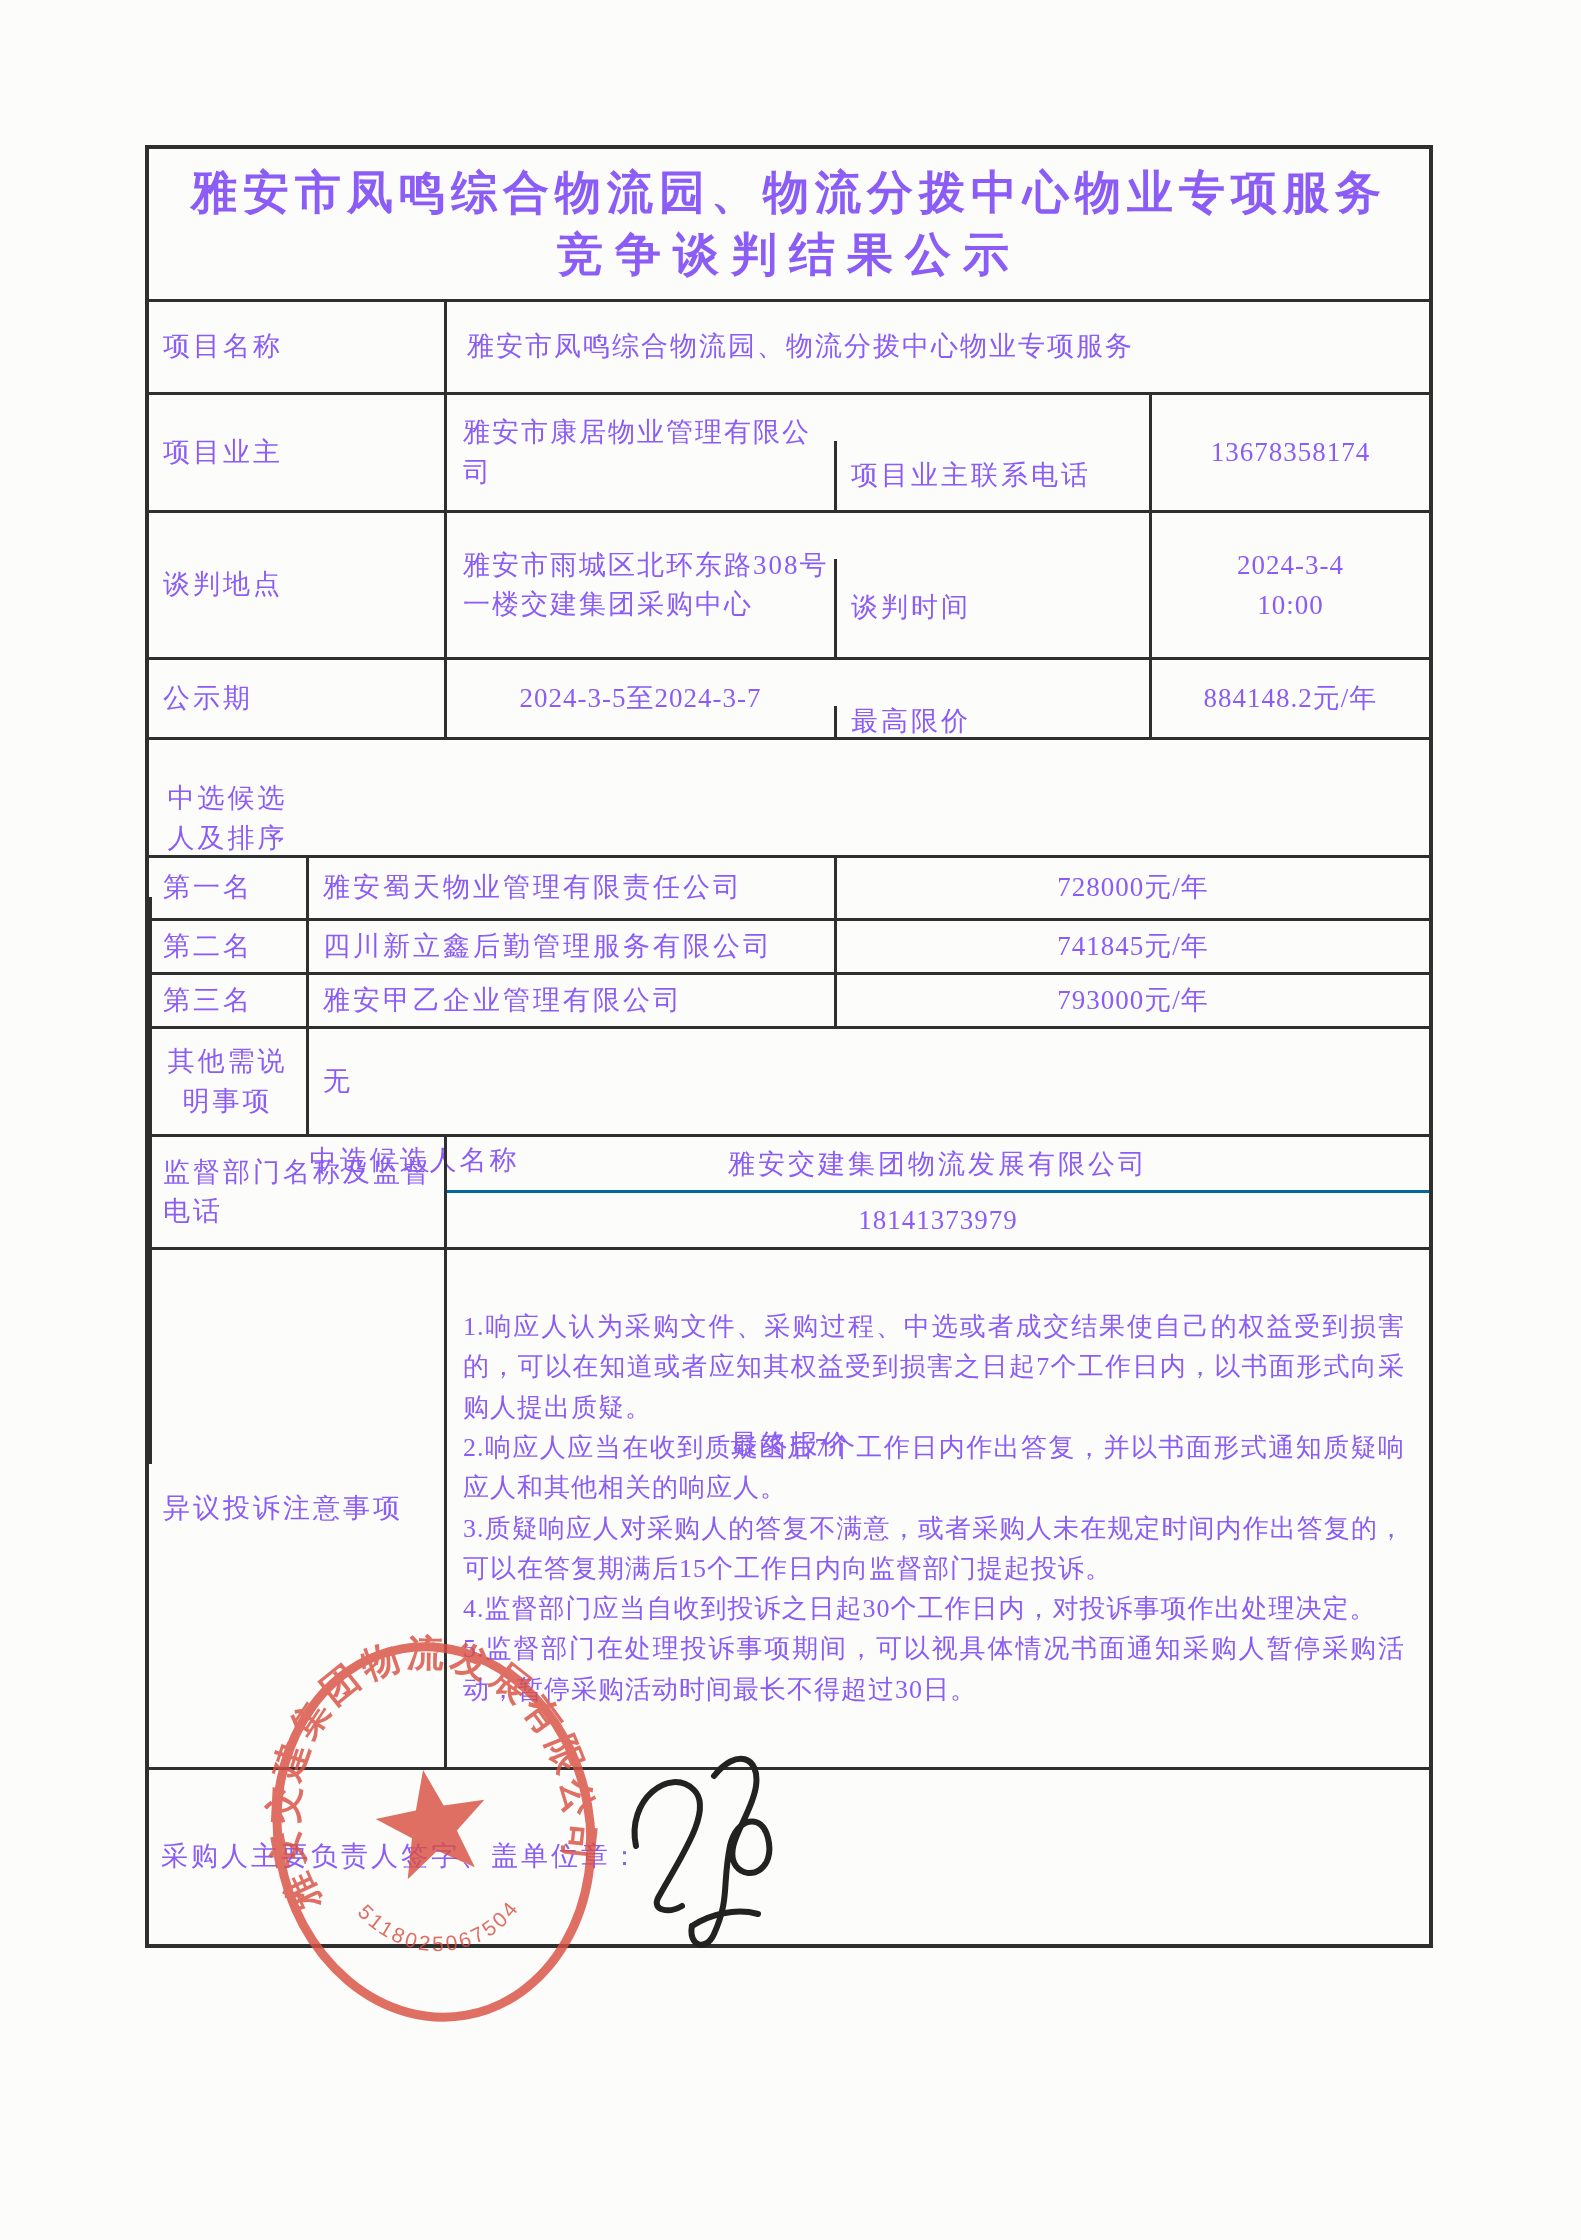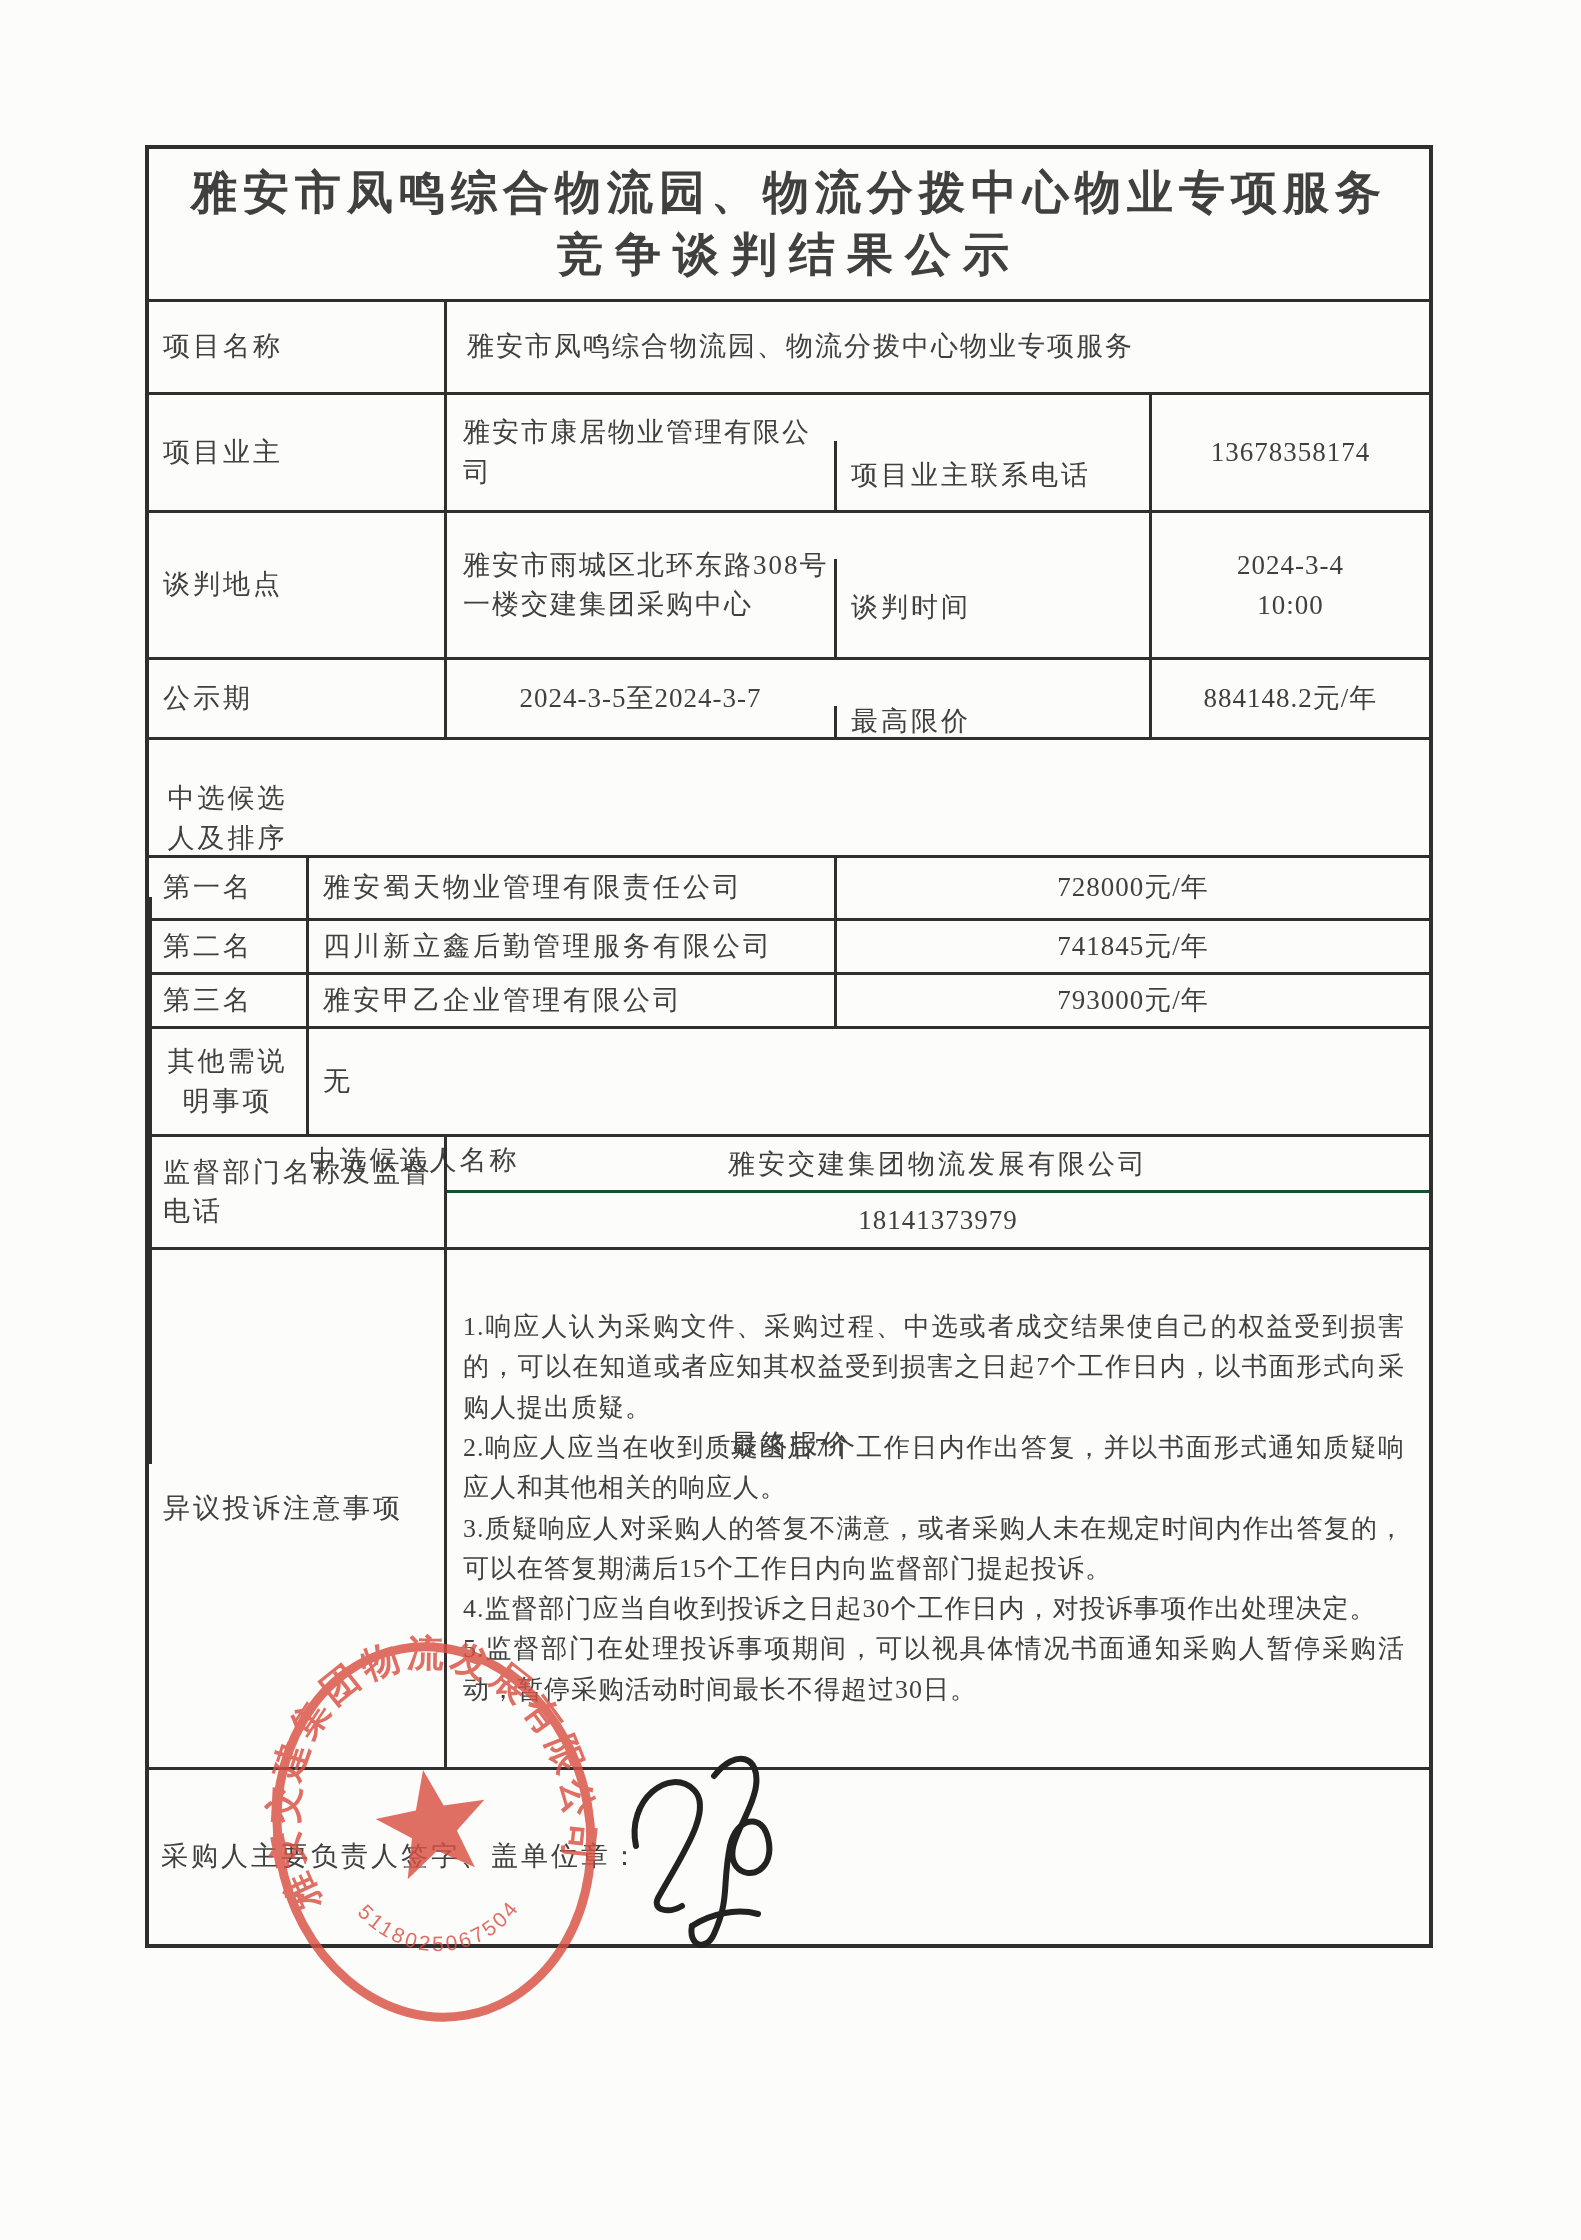--- a/index.html
+++ b/index.html
@@ -2,21 +2,21 @@
 <html><head>
 <meta charset="utf-8">
 <style>
   html,body { margin:0; padding:0; background:#e8e8e6; }
   .page {
     position:relative;
     width:1581px; height:2240px;
     margin:0 auto;
     background:#fcfcfa;
     font-family:"Liberation Serif","DejaVu Serif",serif;
-    color:#404040;
+    color:#8b5cf6;
     overflow:hidden;
   }
   .doc-table {
     position:absolute; left:145px; top:145px;
     width:1288px; height:1803px;
     border:4px solid #2f2f2f;
     box-sizing:border-box;
     display:flex; flex-direction:column;
     background:transparent;
   }
@@ -42,21 +42,21 @@
   .narrowpad { padding-left:8px; padding-right:8px; }
   .title-row { flex-direction:column; justify-content:center; align-items:center; }
   .title-line1 { font-size:46px; font-weight:bold; letter-spacing:6px; text-align:center; line-height:1.35; }
   .title-line2 { font-size:46px; font-weight:bold; letter-spacing:12px; text-align:center; line-height:1.35; }
   .value-b { padding-left:16px; padding-right:4px; letter-spacing:2px; }
   .two-line { flex-direction:column; justify-content:center; line-height:1.5; }
   .sup-label { padding-left:14px; padding-right:10px; align-items:center; }
   .sup-values { flex:1 1 auto; display:flex; flex-direction:column; }
   .sup-sub { box-sizing:border-box; display:flex; align-items:center; justify-content:center;
              font-size:27px; letter-spacing:3px; }
-  .sup-sub + .sup-sub { border-top:3px solid #14532d; }
+  .sup-sub + .sup-sub { border-top:3px solid #0369a1; }
   .objection-text {
     flex-direction:column; align-items:flex-start; justify-content:center;
     padding:20px 24px 20px 16px;
     font-size:26px; letter-spacing:1px; line-height:1.55;
   }
   .objection-text p { margin:0; text-align:justify; }
   .sig-row .cell { font-size:27px; }
   .sig-label { padding-left:12px; }
   .stamp-svg { position:absolute; left:252px; top:1632px; width:364px; height:402px; pointer-events:none; }
   .sig-svg   { position:absolute; left:618px; top:1738px; width:230px; height:235px; pointer-events:none; }

